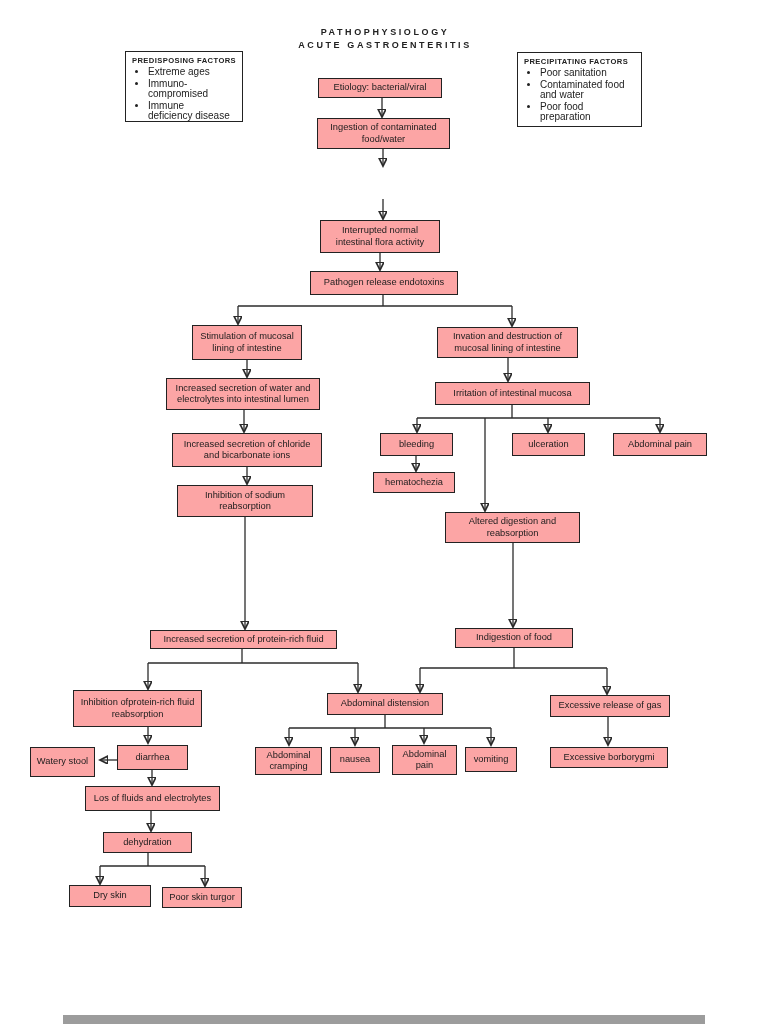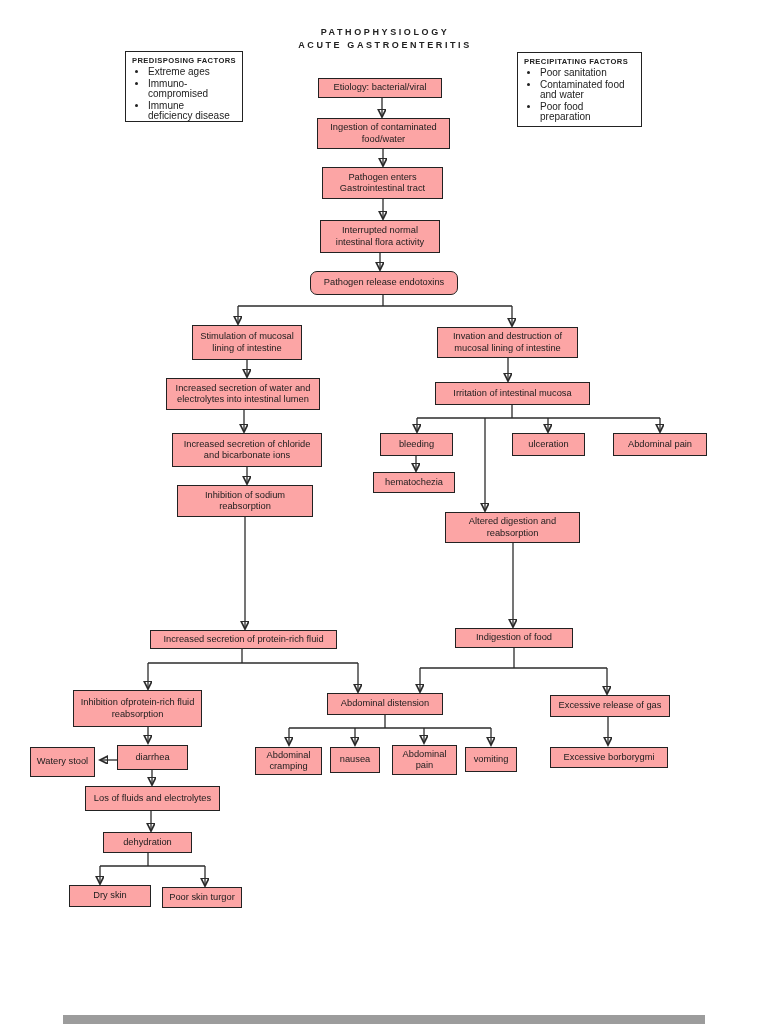--- a/index.html
+++ b/index.html
@@ -117,23 +117,22 @@
       <path d="M289 728 L289 744" marker-end="url(#ah)"></path>
       <path d="M355 728 L355 744" marker-end="url(#ah)"></path>
       <path d="M424 728 L424 742" marker-end="url(#ah)"></path>
       <path d="M491 728 L491 744" marker-end="url(#ah)"></path>
       <path d="M608 717 L608 744" marker-end="url(#ah)"></path>
     </g>
   </svg>
 
   <div class="node" style="left:318px; top:78px;  width:124px; height:20px;">Etiology: bacterial/viral</div>
   <div class="node" style="left:317px; top:118px; width:133px; height:31px;">Ingestion of contaminated food/water</div>
-  <div class="node" style="left:322px; top:167px; width:121px; height:32px;">Pathogen enters Gastrointestinal tract</div>
   <div class="node" style="left:320px; top:220px; width:120px; height:33px;">Interrupted normal intestinal flora activity</div>
-  <div class="node" style="left:310px; top:271px; width:148px; height:24px;border-radius:7px;">Pathogen release endotoxins</div>
+  <div class="node" style="left:310px; top:271px; width:148px; height:24px;">Pathogen release endotoxins</div>
   <div class="node" style="left:192px; top:325px; width:110px; height:35px;">Stimulation of mucosal lining of intestine</div>
   <div class="node" style="left:166px; top:378px; width:154px; height:32px;">Increased secretion of water and electrolytes into intestinal lumen</div>
   <div class="node" style="left:172px; top:433px; width:150px; height:34px;">Increased secretion of chloride and bicarbonate ions</div>
   <div class="node" style="left:177px; top:485px; width:136px; height:32px;">Inhibition of sodium reabsorption</div>
   <div class="node" style="left:437px; top:327px; width:141px; height:31px;">Invation and destruction of mucosal lining of intestine</div>
   <div class="node" style="left:435px; top:382px; width:155px; height:23px;">Irritation of intestinal mucosa</div>
   <div class="node" style="left:380px; top:433px; width:73px;  height:23px;">bleeding</div>
   <div class="node" style="left:512px; top:433px; width:73px;  height:23px;">ulceration</div>
   <div class="node" style="left:613px; top:433px; width:94px;  height:23px;">Abdominal pain</div>
   <div class="node" style="left:373px; top:472px; width:82px;  height:21px;">hematochezia</div>

